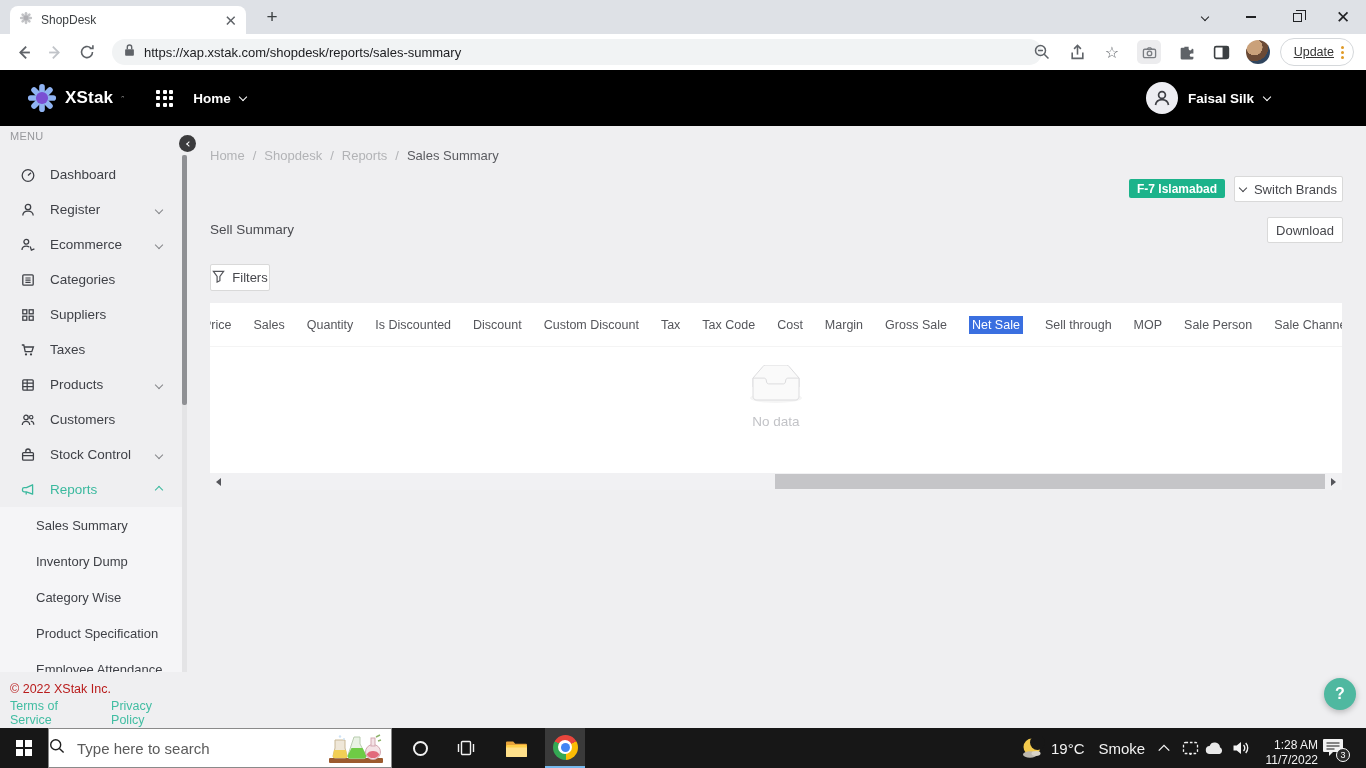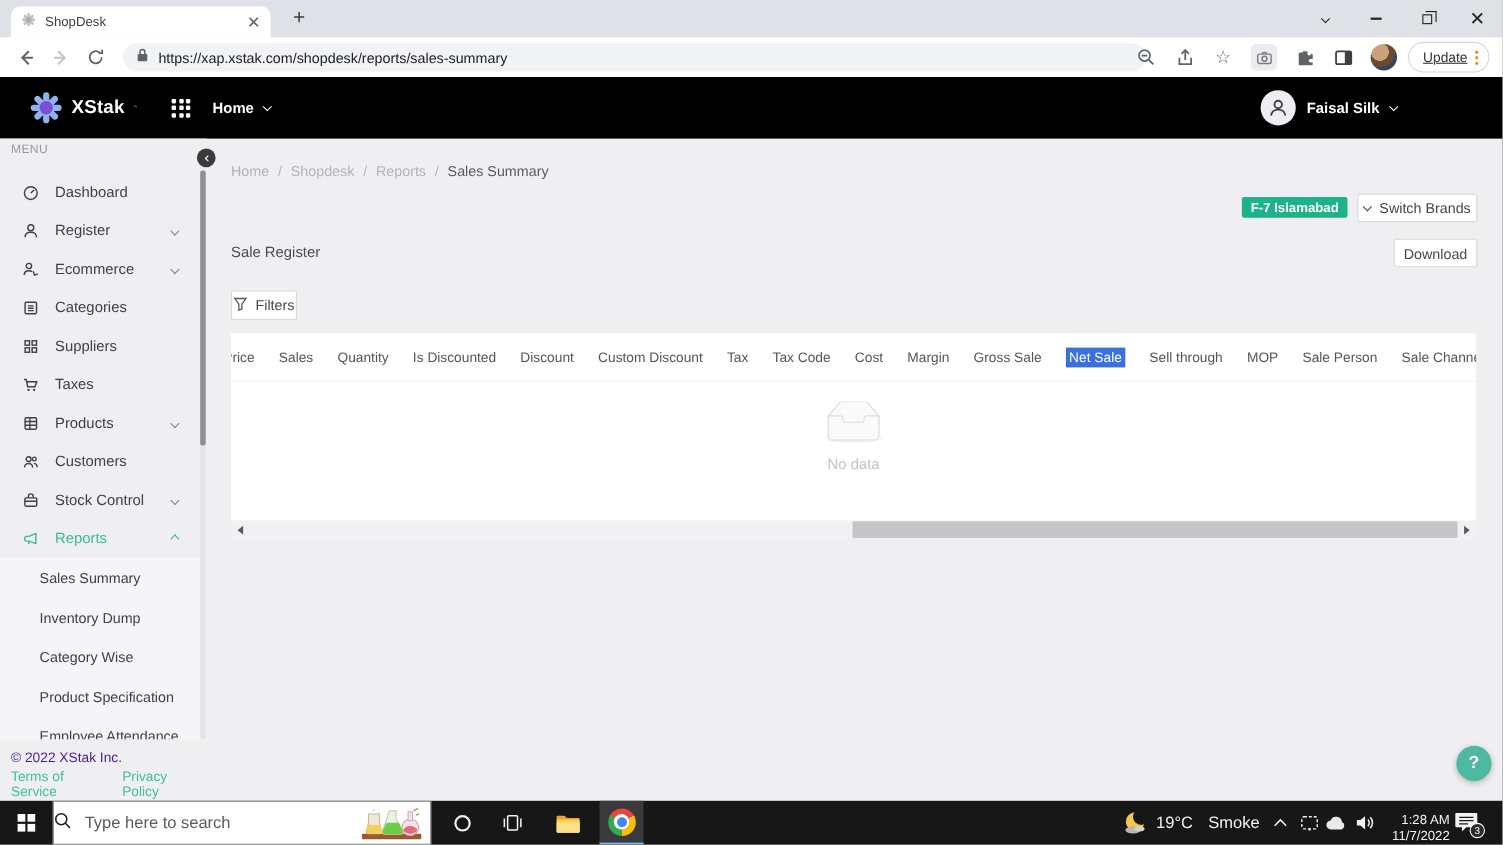--- a/index.html
+++ b/index.html
@@ -57,21 +57,21 @@
   .side-thumb { position:absolute; right:1px; top:29px; width:5px; height:250px; background:#8f9094; border-radius:2px; }
   .nav-list { position:absolute; left:0; top:31px; width:182px; }
   .side-item { height:35px; display:flex; align-items:center; padding-left:20px; gap:14px; color:#3f4147; font-size:13.5px; }
   .side-item .s-ico { width:16px; height:16px; flex:none; display:flex; }
   .side-item .chev { margin-left:auto; margin-right:20px; color:#85868a; }
   .side-item.active { color:#3ab99e; }
   .side-item.active .chev { color:#3ab99e; }
   .submenu { background:#f5f5f7; width:182px; }
   .sub-item { height:36px; display:flex; align-items:center; padding-left:36px; font-size:13px; color:#3f4147; }
   .side-footer { position:absolute; left:10px; top:556px; font-size:12.5px; }
-  .copyright { color:#4c1d95; margin-bottom:3px; }
+  .copyright { color:#b91c1c; margin-bottom:3px; }
   .foot-links { display:flex; gap:9px; }
   .foot-links span { color:#41bda2; }
 
   
   .breadcrumb { position:absolute; left:210px; top:148px; display:flex; gap:8px; font-size:13px; color:#b2b3b6; }
   .crumb.last { color:#5a5b60; }
   .store-badge { position:absolute; left:1129px; top:179px; height:19px; background:#1cb38b; color:#fff; font-size:12px; font-weight:bold; display:flex; align-items:center; padding:0 8px; border-radius:2px; }
   .btn { background:#fff; border:1px solid #d9d9d9; border-radius:2px; font-size:13px; color:#46474c; display:flex; align-items:center; justify-content:center; gap:8px; }
   .switch-btn { position:absolute; left:1234px; top:176px; width:109px; height:26px; }
   .page-title { position:absolute; left:210px; top:222px; font-size:13.5px; color:#4b4c51; }
@@ -405,21 +405,21 @@
       <span>/</span>
       <span class="crumb last">Sales Summary</span>
     </div>
 
   <div class="store-badge">F-7 Islamabad</div>
   <div class="btn switch-btn">
     <span class="cv" style="margin-top:-3px"></span>
     <span>Switch Brands</span>
   </div>
 
-  <div class="page-title">Sale Register</div>
+  <div class="page-title">Sell Summary</div>
   <div class="btn download-btn">
     <span>Download</span>
   </div>
 
   <div class="btn filters-btn">
     <span>
       <svg width="13" height="13" viewBox="0 0 14 14">
           <path d="M1.5 1.5h11L8.5 7v4.5l-3 1.5V7z" fill="none" stroke="#55565b" stroke-width="1.3"></path>
         </svg>
     </span>

